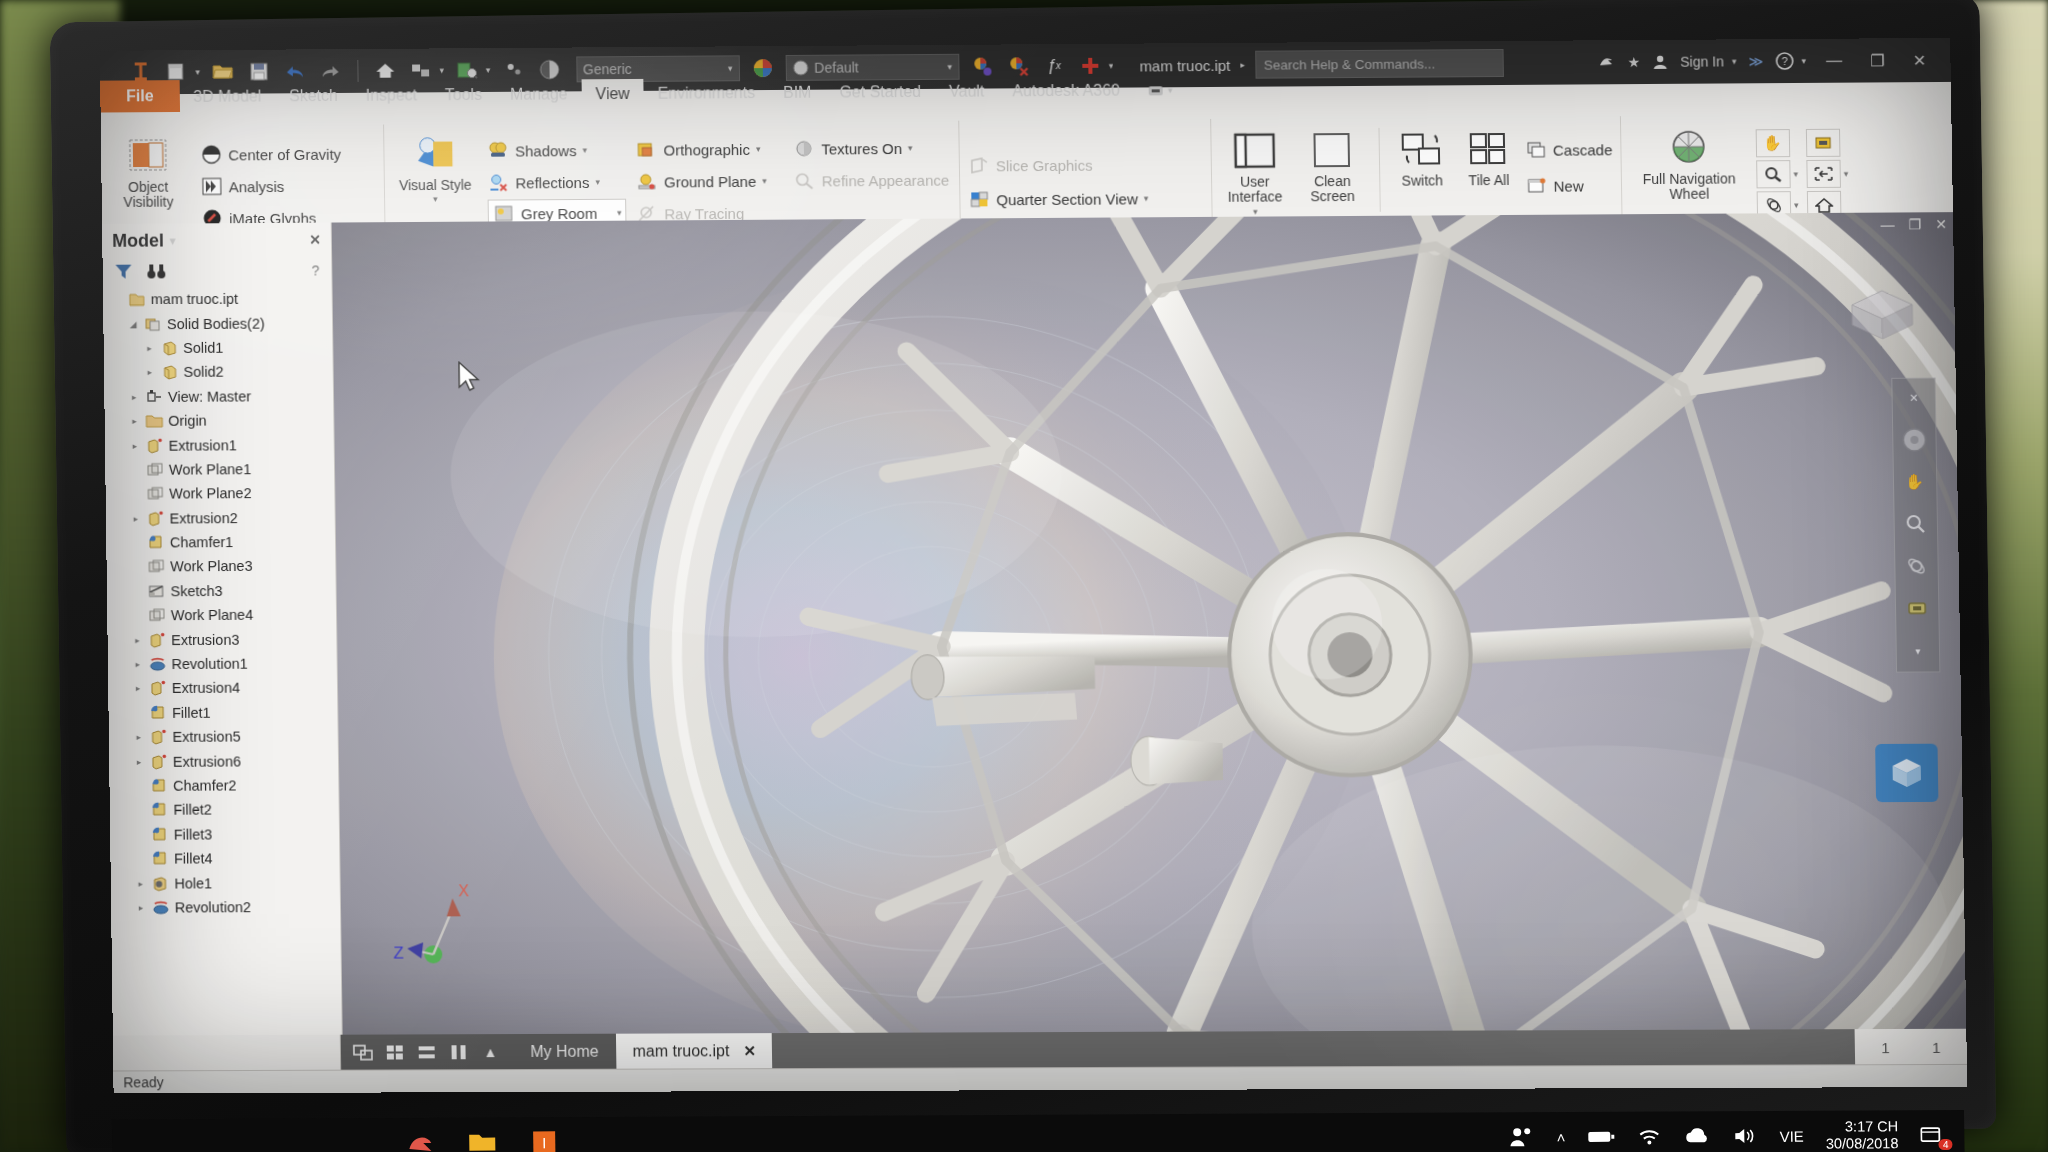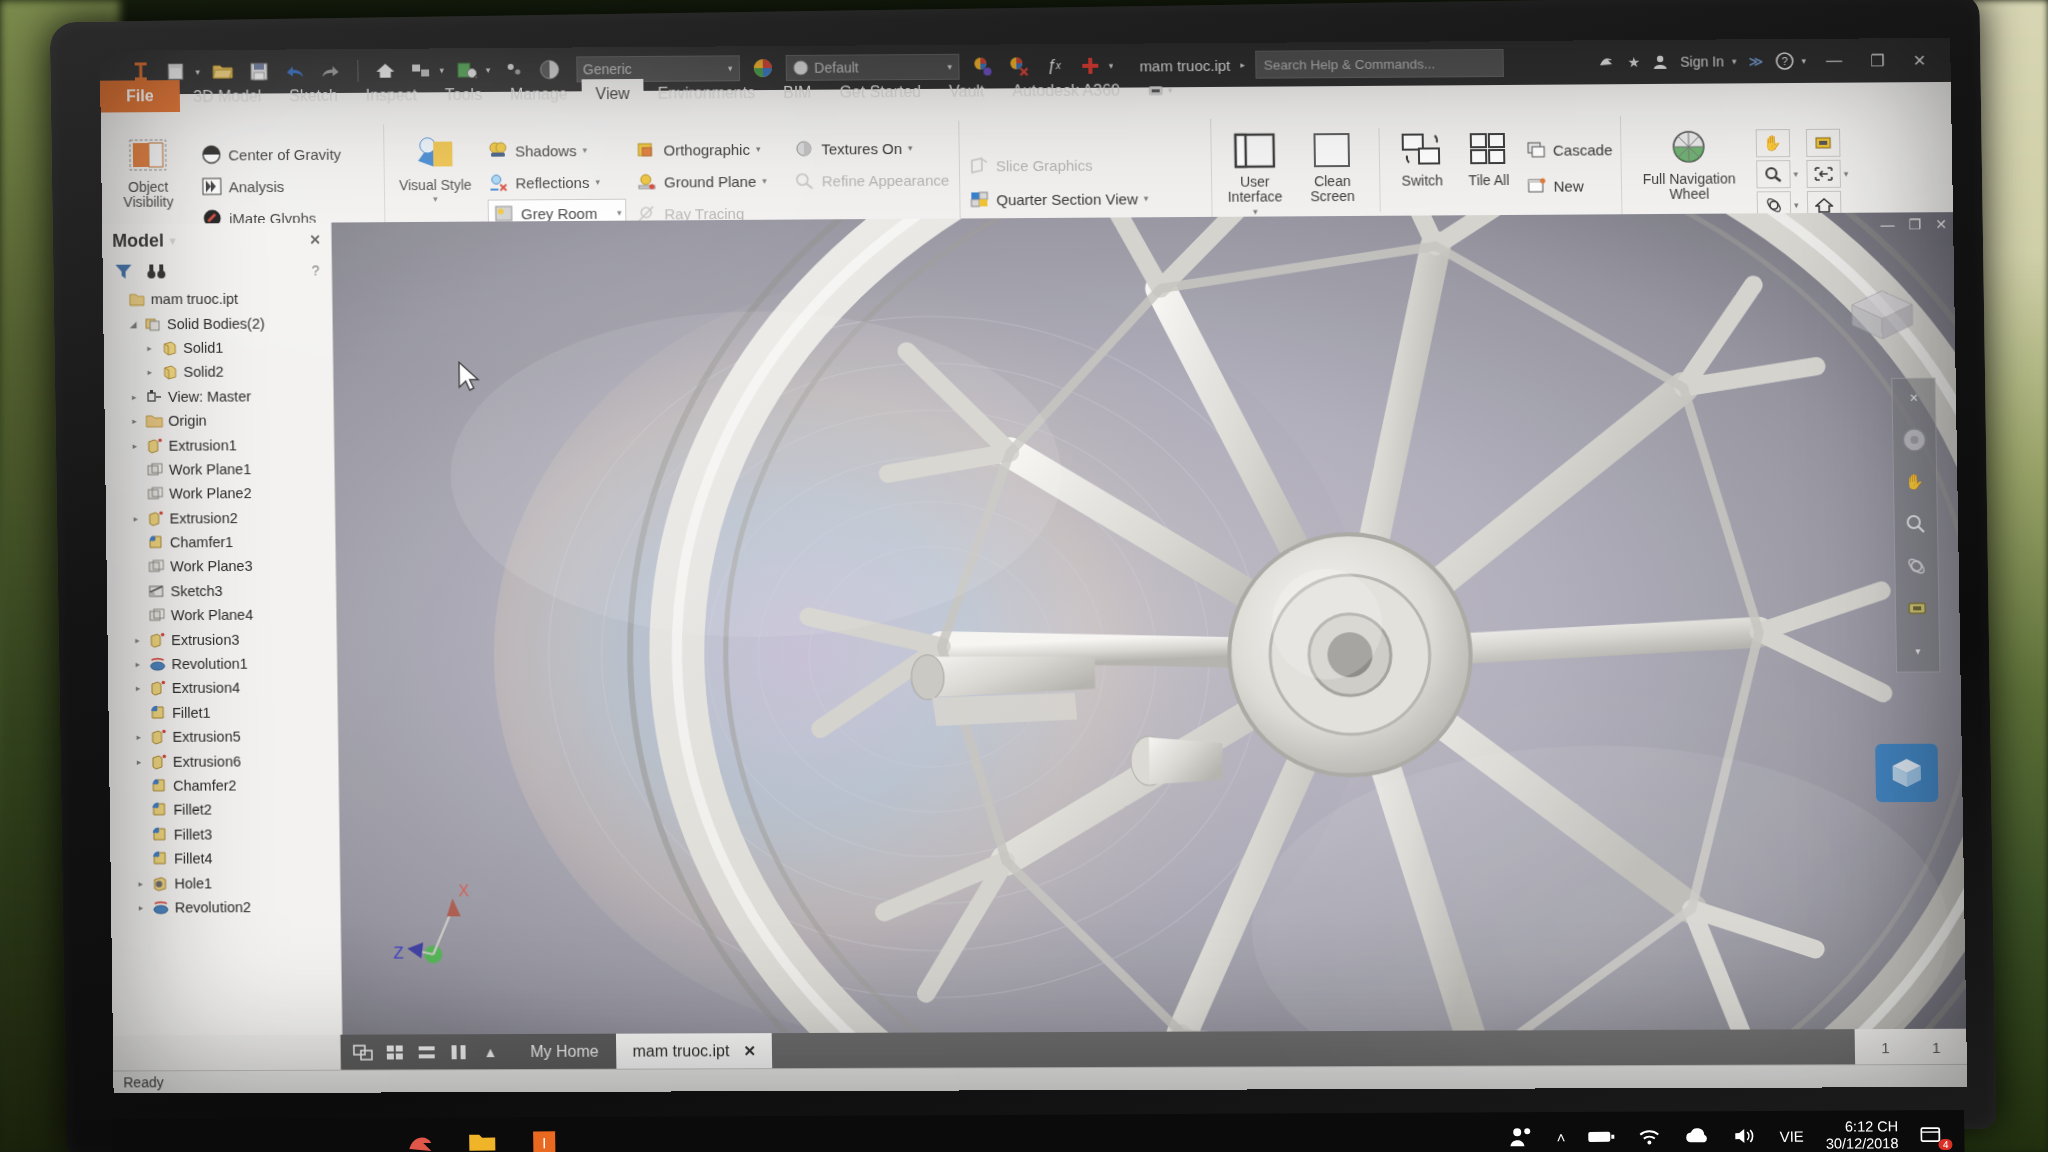--- a/index.html
+++ b/index.html
@@ -1222,22 +1222,22 @@
             </svg>
         </span>
         <span>
           <svg width="24" height="18" viewBox="0 0 24 18">
               <path d="M2 6 h4 l5 -4 v14 l-5 -4 H2z" fill="#fff"></path>
               <path d="M14 5 a6 6 0 0 1 0 8 M17 3 a9 9 0 0 1 0 12" stroke="#fff" stroke-width="1.6" fill="none"></path>
             </svg>
         </span>
         <span style="color:#fff;">VIE</span>
         <span class="clock">
-          <span>6:12 CH</span>
-          <span>30/12/2018</span>
+          <span>3:17 CH</span>
+          <span>30/08/2018</span>
         </span>
         <span class="badge">
           <svg width="22" height="18" viewBox="0 0 22 18">
               <rect x="1" y="2" width="18" height="13" rx="1.5" fill="none" stroke="#fff" stroke-width="1.8"></rect>
               <path d="M1 6 h18" stroke="#fff" stroke-width="1.4"></path>
             </svg>
           <span class="cnt">4</span>
         </span>
       </div>
     </div>

